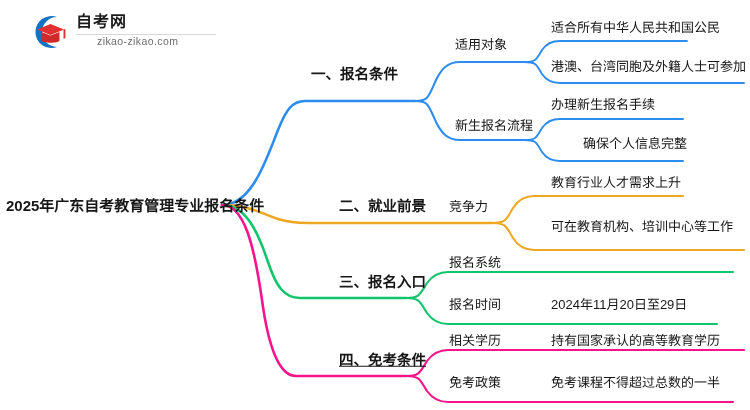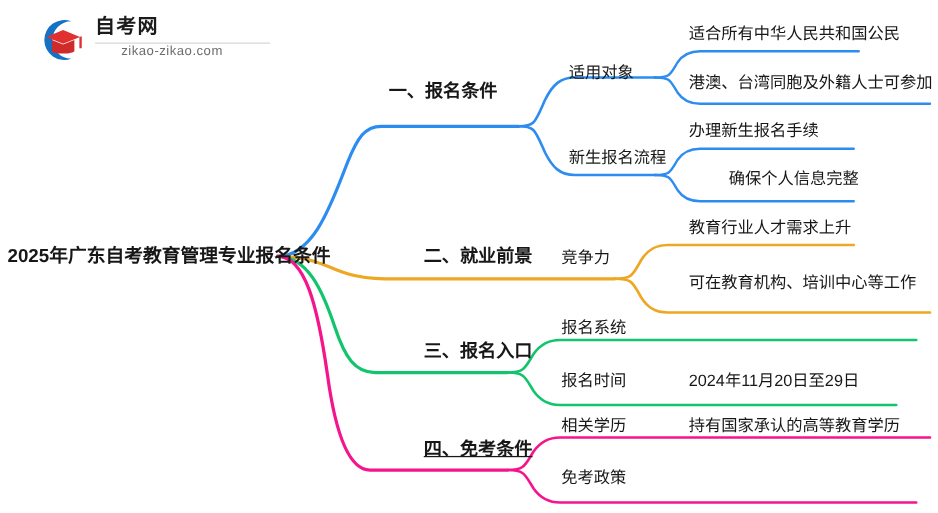--- a/index.html
+++ b/index.html
@@ -96,25 +96,25 @@
       <path d="M222,205 C244,205 254,244 262,300 C268,344 278,376 296,376 L406,376" stroke-width="2.6"></path>
       <path d="M406,376 C420,376 420,372 427,361 C432,354 438,350 448,350 L744,350" stroke-width="2.1"></path>
       <path d="M406,376 C420,376 420,380 427,391 C432,398 438,402 448,402 L733,402" stroke-width="2.1"></path>
     </g>
   </svg>
 
   <div class="node root" style="left:6px;top:205px;">2025年广东自考教育管理专业报名条件</div>
 
   <div class="node lvl1" style="left:311px;top:74px;">一、报名条件</div>
 
-  <div class="node lvl2" style="left:455px;top:58px;">适用对象</div>
+  <div class="node lvl2" style="left:455px;top:44px;">适用对象</div>
   <div class="node lvl3" style="left:551px;top:27px;">适合所有中华人民共和国公民</div>
   <div class="node lvl3" style="left:551px;top:66px;text-align:right;">港澳、台湾同胞及外籍人士可参加</div>
 
-  <div class="node lvl2" style="left:455px;top:126px;">新生报名流程</div>
+  <div class="node lvl2" style="left:455px;top:126px;font-family:Liberation Mono, monospace;">新生报名流程</div>
   <div class="node lvl3" style="left:551px;top:104px;">办理新生报名手续</div>
   <div class="node lvl3" style="left:583px;top:143px;">确保个人信息完整</div>
 
   <div class="node lvl1" style="left:339px;top:206px;">二、就业前景</div>
 
   <div class="node lvl2" style="left:449px;top:206px;">竞争力</div>
   <div class="node lvl3" style="left:551px;top:182px;">教育行业人才需求上升</div>
   <div class="node lvl3" style="left:551px;top:226px;">可在教育机构、培训中心等工作</div>
 
   <div class="node lvl1" style="left:339px;top:282px;">三、报名入口</div>
@@ -123,14 +123,15 @@
 
   <div class="node lvl2" style="left:449px;top:304px;">报名时间</div>
   <div class="node lvl3" style="left:551px;top:304px;">2024年11月20日至29日</div>
 
   <div class="node lvl1" style="left:339px;top:360px;text-decoration:underline;">四、免考条件</div>
 
   <div class="node lvl2" style="left:449px;top:340px;">相关学历</div>
   <div class="node lvl3" style="left:551px;top:340px;">持有国家承认的高等教育学历</div>
 
   <div class="node lvl2" style="left:449px;top:382px;">免考政策</div>
+  <div class="node lvl3" style="left:551px;top:382px;">免考课程不得超过总数的一半</div>
 
 </div>
 
 </body></html>

